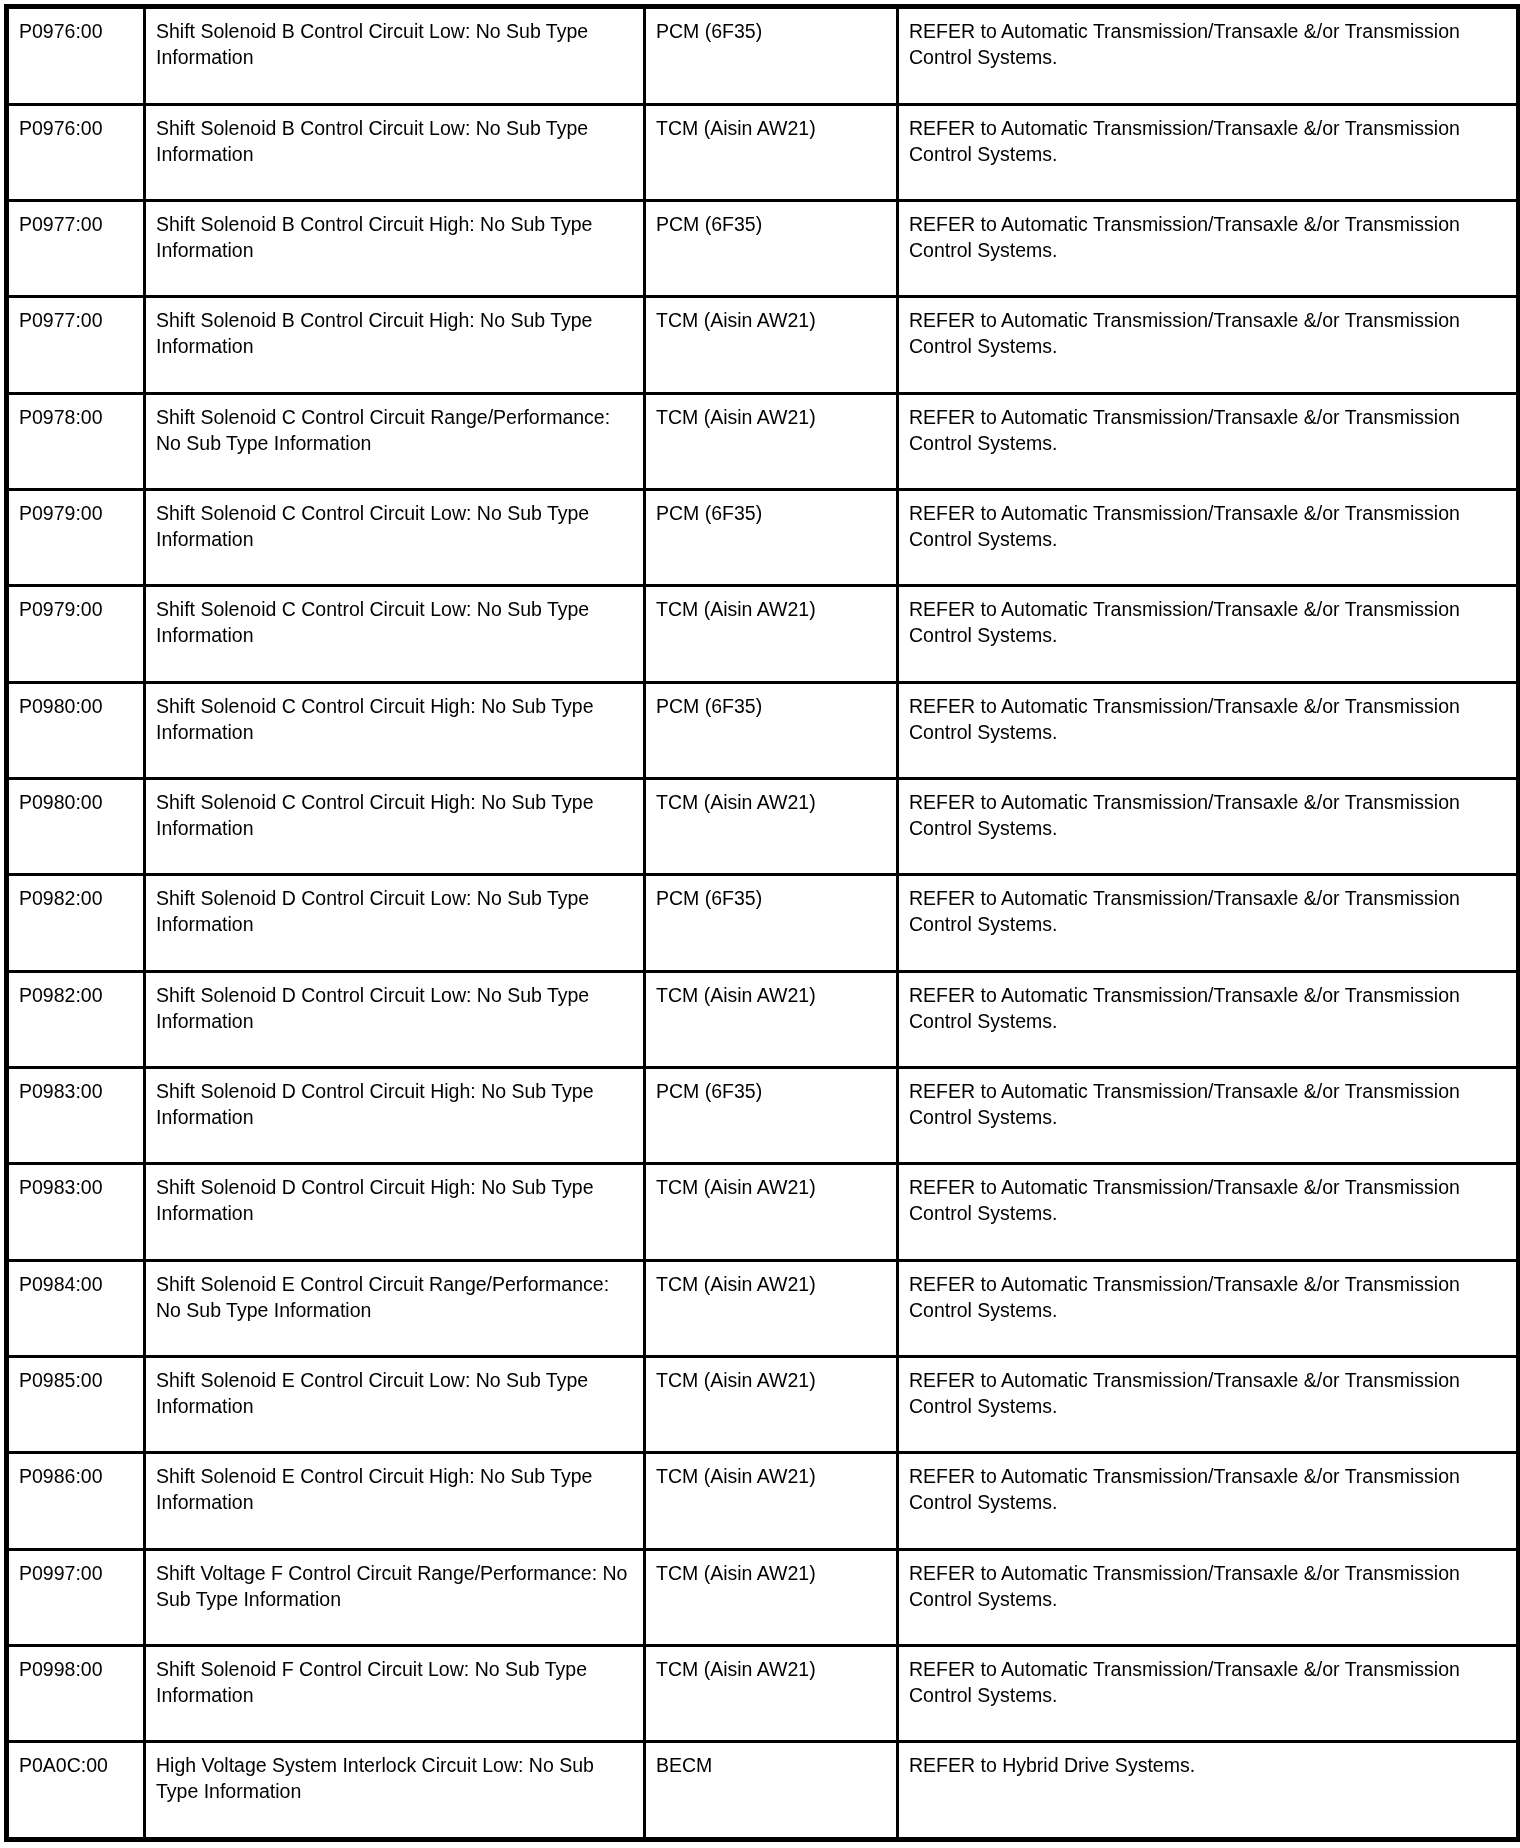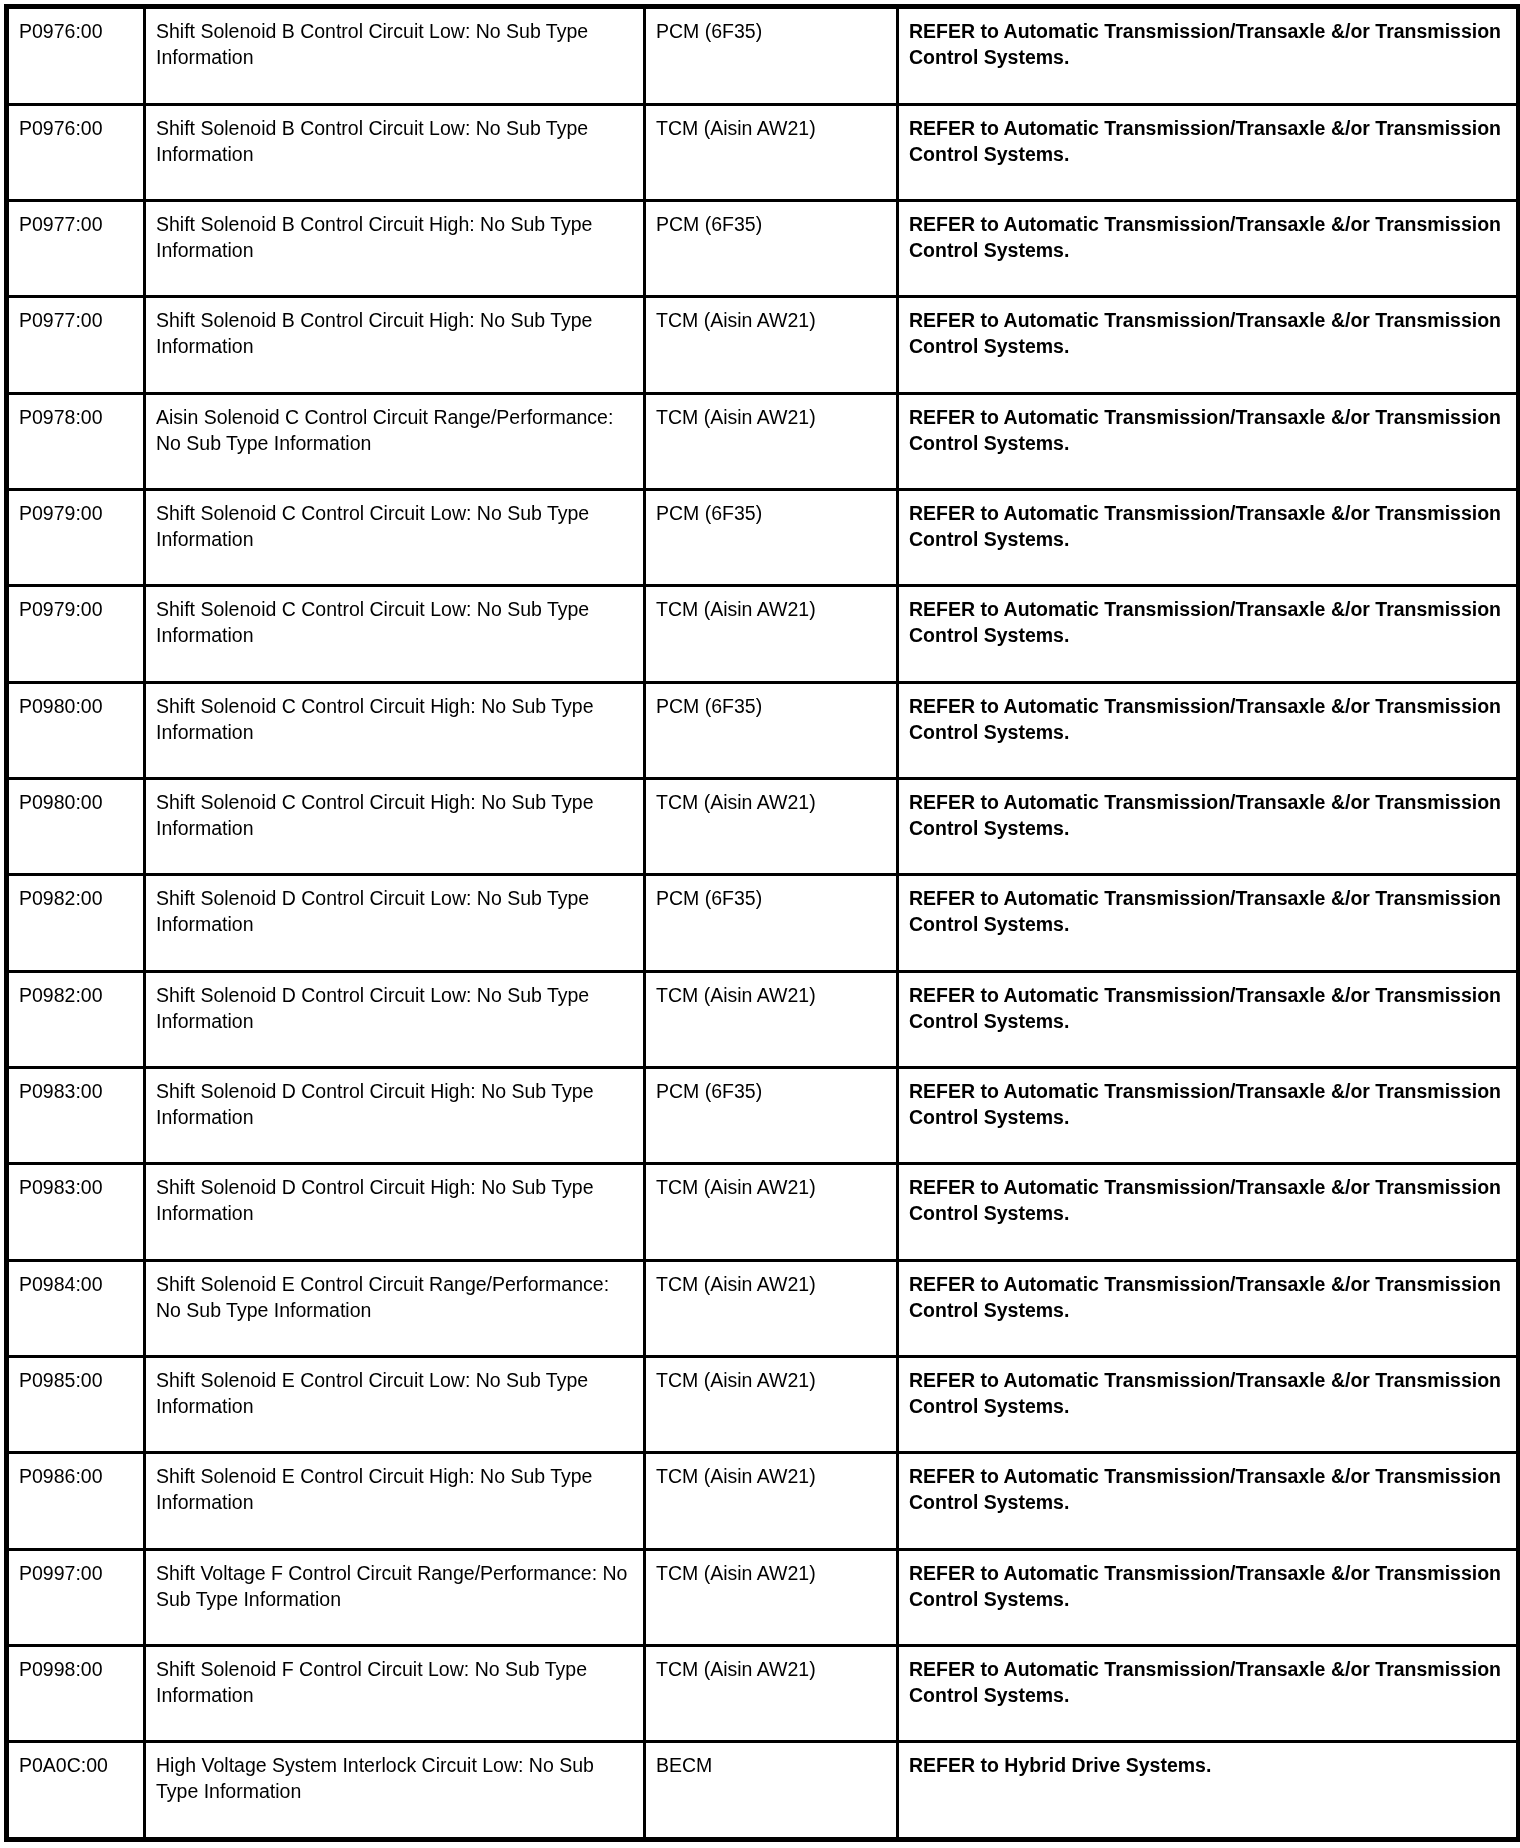--- a/index.html
+++ b/index.html
@@ -37,21 +37,20 @@
   td.col-dtc {
     padding-left: 8px;
     padding-right: 4px;
     white-space: nowrap;
   }
   td.col-module {
     text-align: left;
   }
   td.col-action {
     padding-right: 6px;
-    font-weight: bold;
   }
 </style>
 </head>
 <body>
 
 <div class="page">
   <table class="dtc-table">
     <colgroup>
       <col style="width:138px">
       <col style="width:500px">
@@ -82,21 +81,21 @@
 
   <tr>
     <td class="col-dtc">P0977:00</td>
     <td class="col-desc">Shift Solenoid B Control Circuit High: No Sub Type Information</td>
     <td class="col-module">TCM (Aisin AW21)</td>
     <td class="col-action">REFER to Automatic Transmission/Transaxle &amp;/or Transmission Control Systems.</td>
   </tr>
 
   <tr>
     <td class="col-dtc">P0978:00</td>
-    <td class="col-desc">Aisin Solenoid C Control Circuit Range/Performance: No Sub Type Information</td>
+    <td class="col-desc">Shift Solenoid C Control Circuit Range/Performance: No Sub Type Information</td>
     <td class="col-module">TCM (Aisin AW21)</td>
     <td class="col-action">REFER to Automatic Transmission/Transaxle &amp;/or Transmission Control Systems.</td>
   </tr>
 
   <tr>
     <td class="col-dtc">P0979:00</td>
     <td class="col-desc">Shift Solenoid C Control Circuit Low: No Sub Type Information</td>
     <td class="col-module">PCM (6F35)</td>
     <td class="col-action">REFER to Automatic Transmission/Transaxle &amp;/or Transmission Control Systems.</td>
   </tr>

